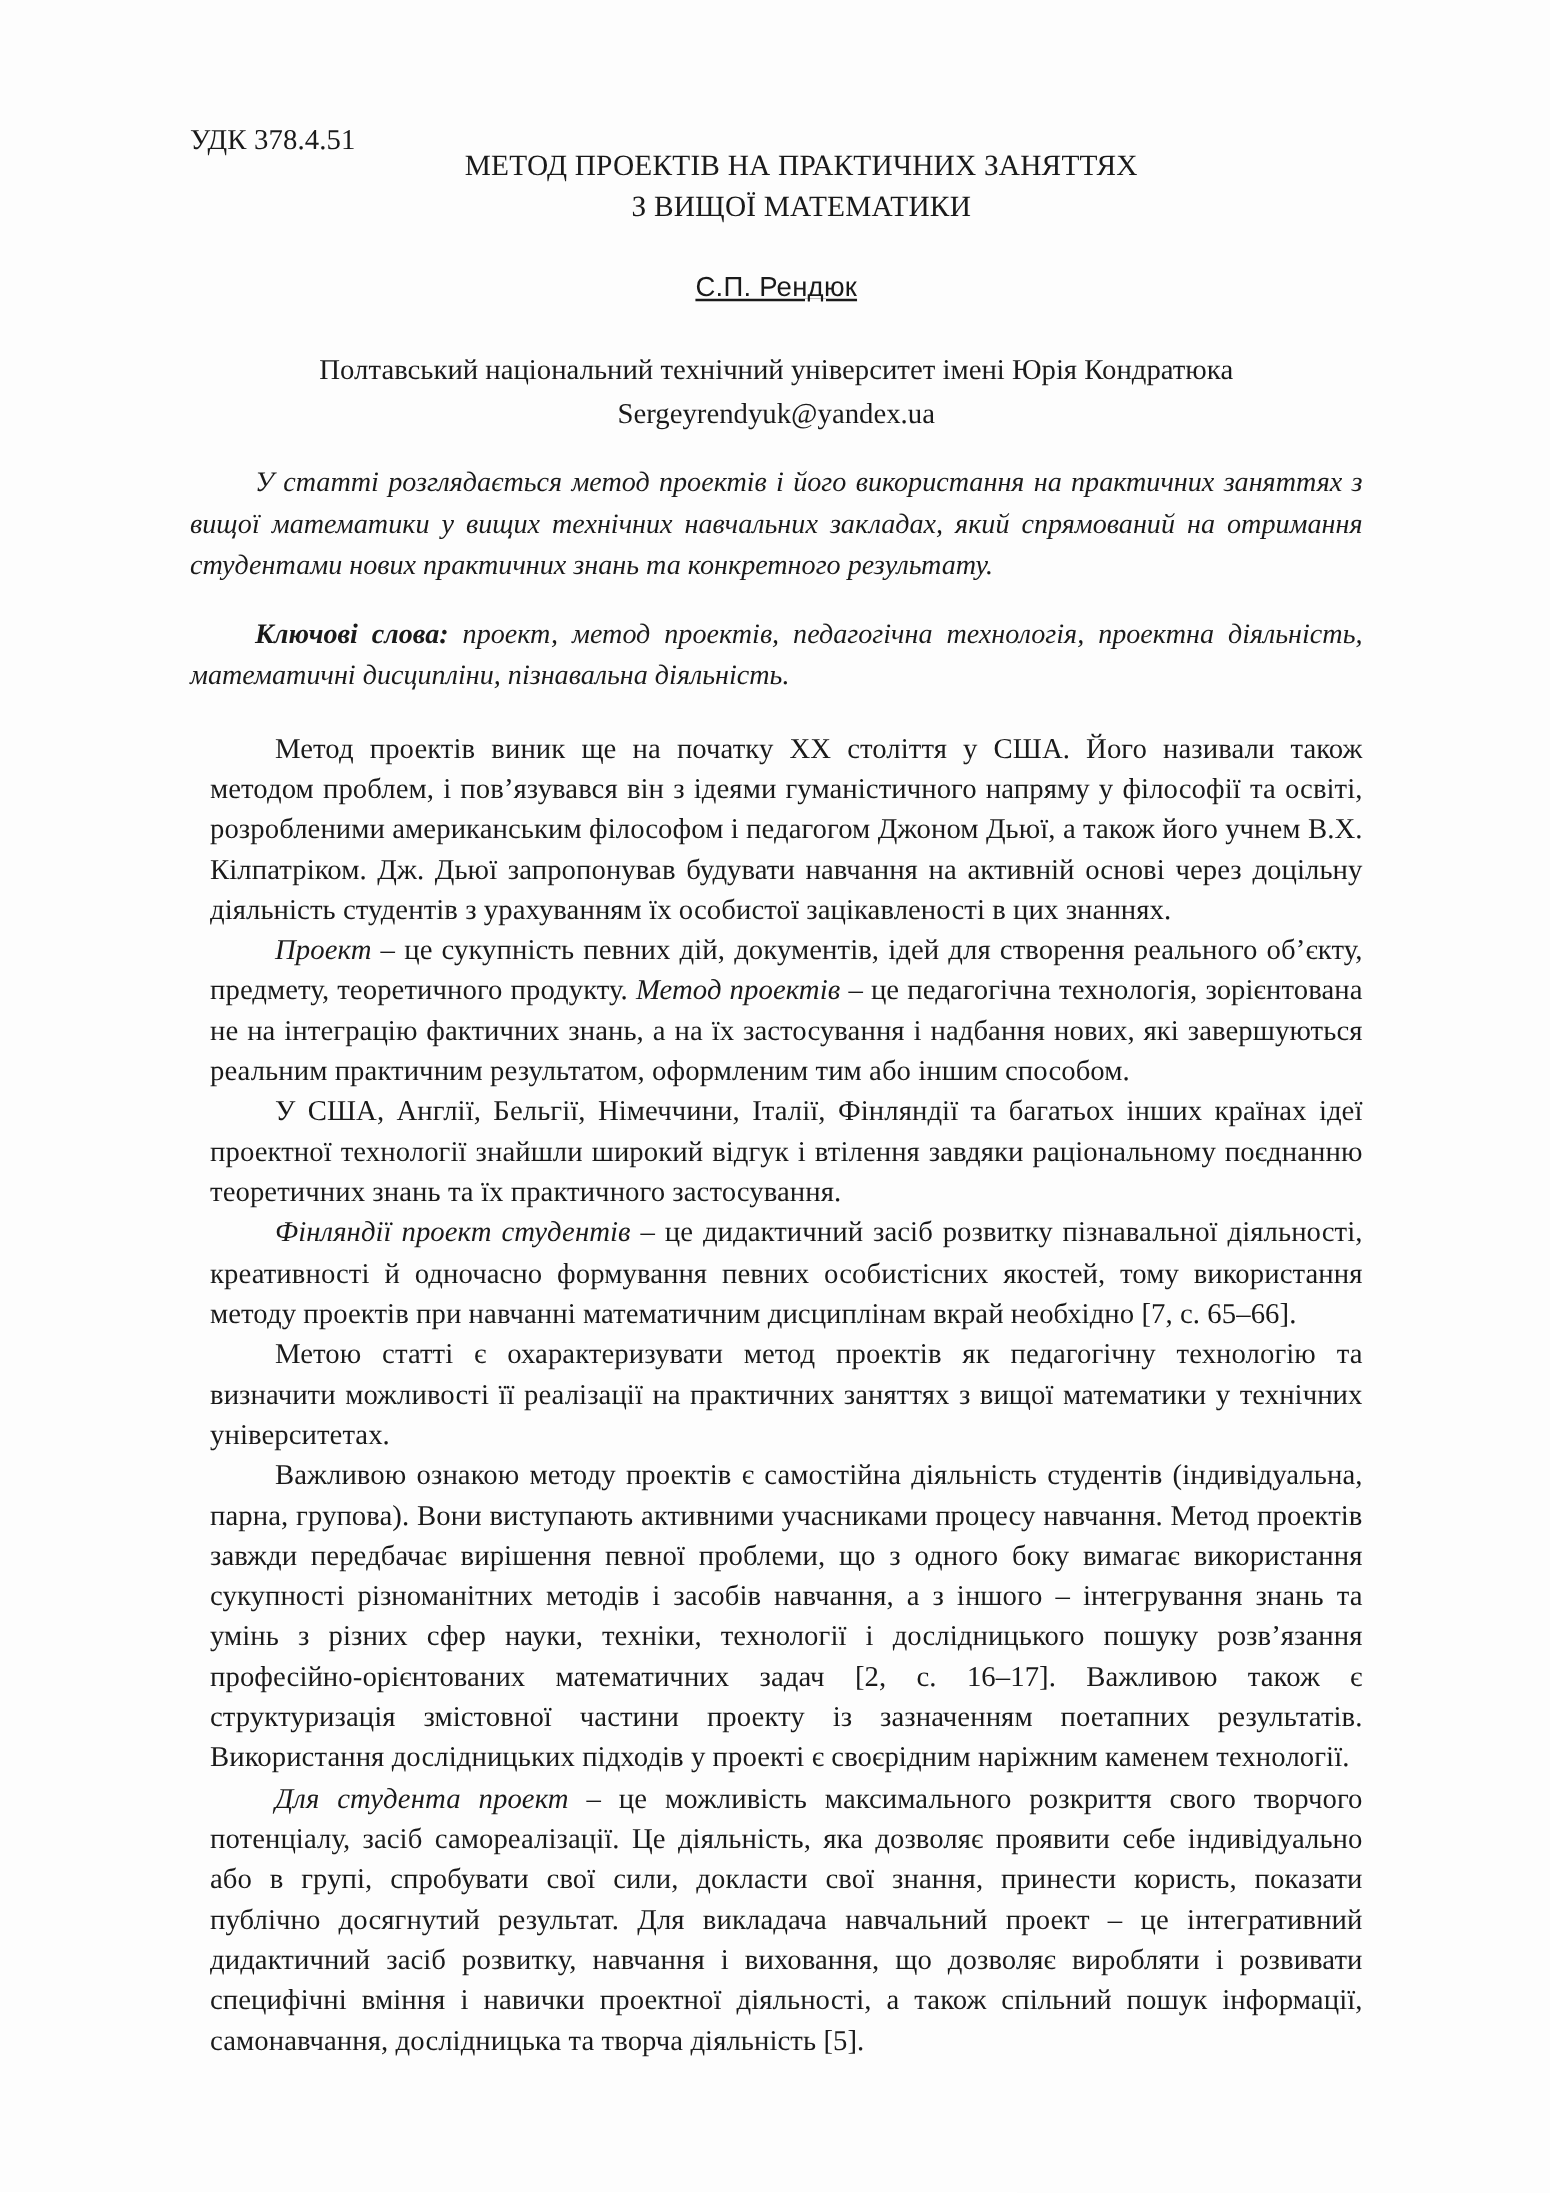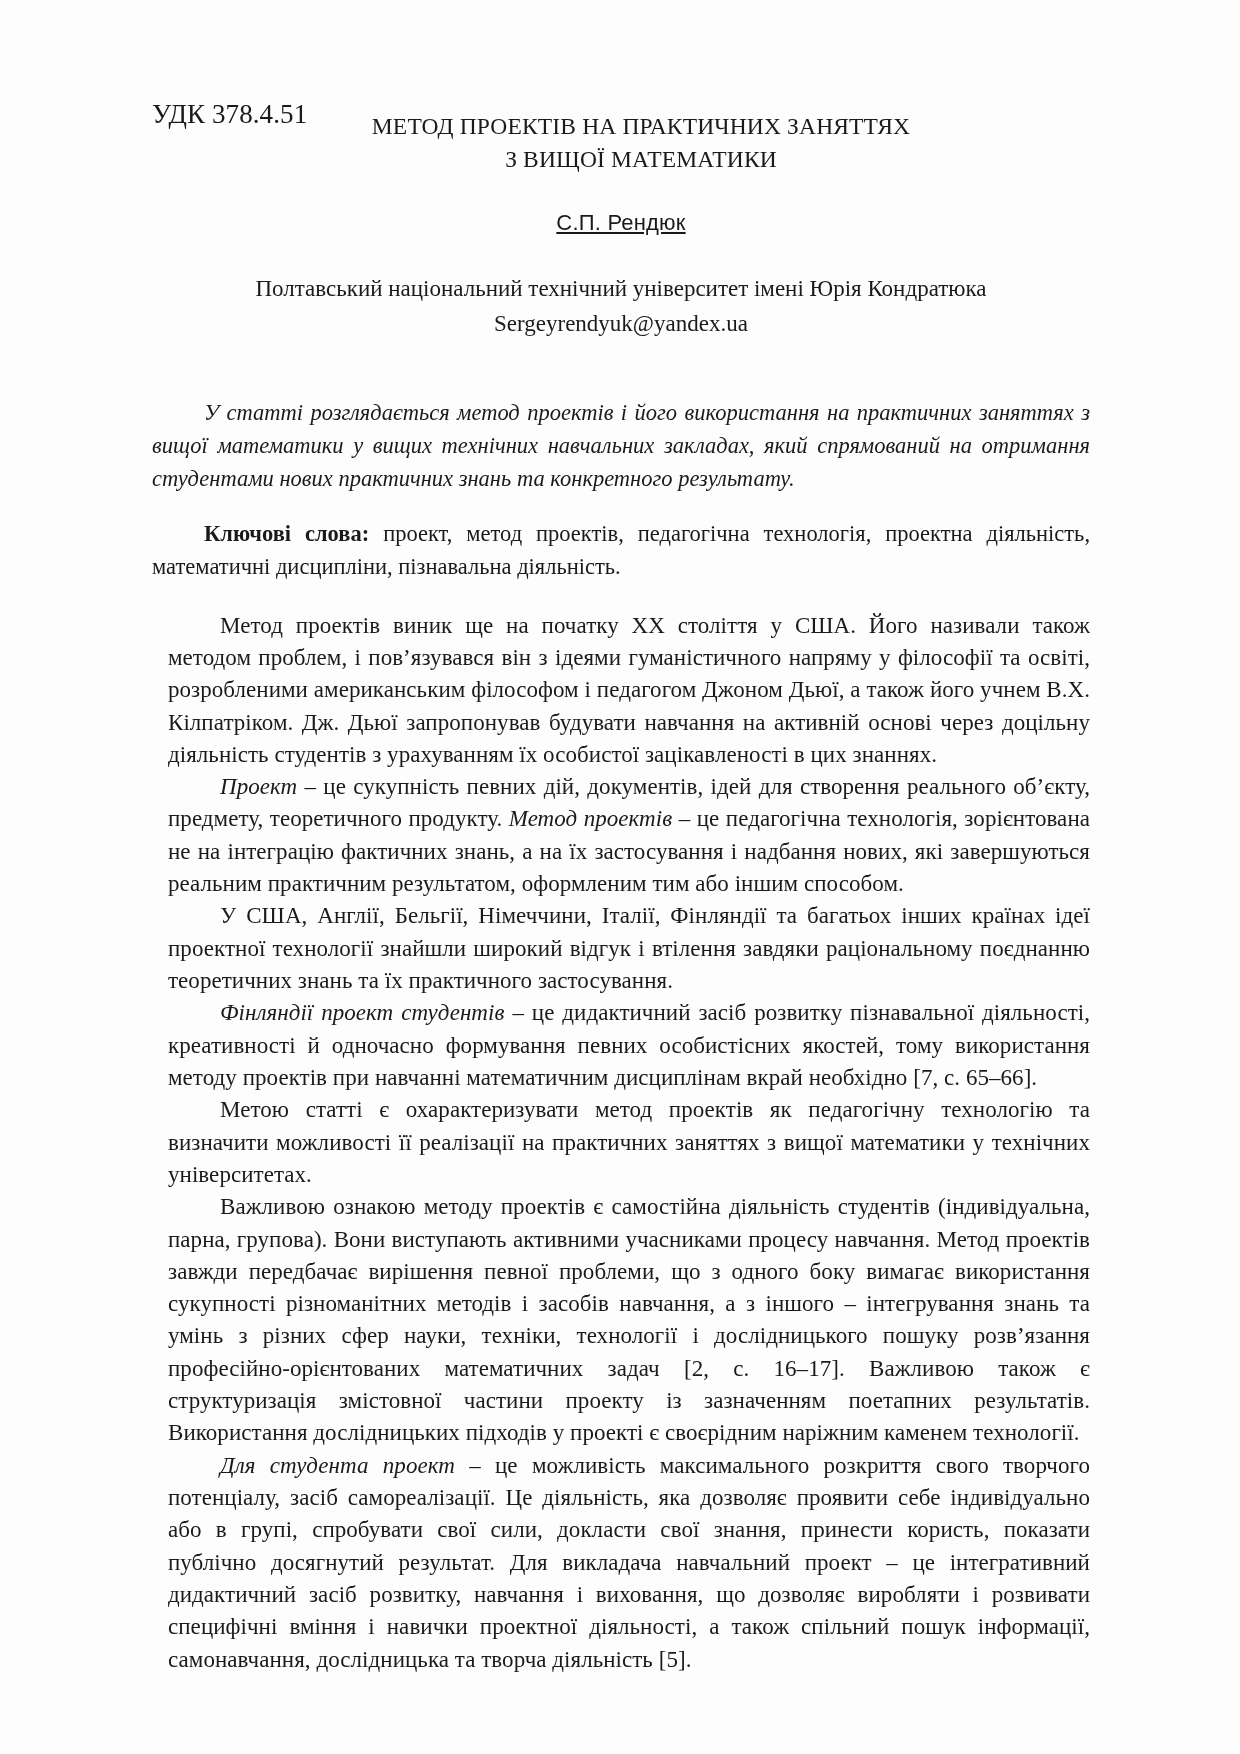--- a/index.html
+++ b/index.html
@@ -17,24 +17,24 @@
     font-family: "Liberation Serif", "DejaVu Serif", serif;
     color: #1a1a1a;
   }
   .content {
     position: absolute;
     left: 152px;
     top: 98px;
     width: 938px;
   }
   .udk {
-    font-size: 27px;
+    font-size: 23px;
     line-height: 1.25;
     letter-spacing: 0.1px;
-    margin: 0 0 2px 0;
+    margin: 0 0 14px 0;
   }
   .title {
     text-align: center;
     font-size: 23.5px;
     line-height: 1.42;
     margin: -24px 0 0 0;
     padding-left: 40px;
     letter-spacing: 0.15px;
   }
   .title .line2 {
@@ -54,26 +54,27 @@
     line-height: 1.52;
     margin: 36px 0 0 0;
   }
   .affil div { display: block; }
   .abstract {
     text-align: justify;
     text-indent: 52px;
     font-style: italic;
     font-size: 22.5px;
     line-height: 1.46;
-    margin: 55px 0 0 0;
+    margin: 21px 0 0 0;
     font-family: Liberation Serif, serif;
   }
   .keywords {
     text-align: justify;
     text-indent: 52px;
+    font-style: italic;
     font-size: 22.5px;
     line-height: 1.46;
     margin: 22px 0 0 0;
   }
   .keywords b {
     font-weight: bold;
   }
   .body {
     margin: 26px 0 0 16px;
   }

